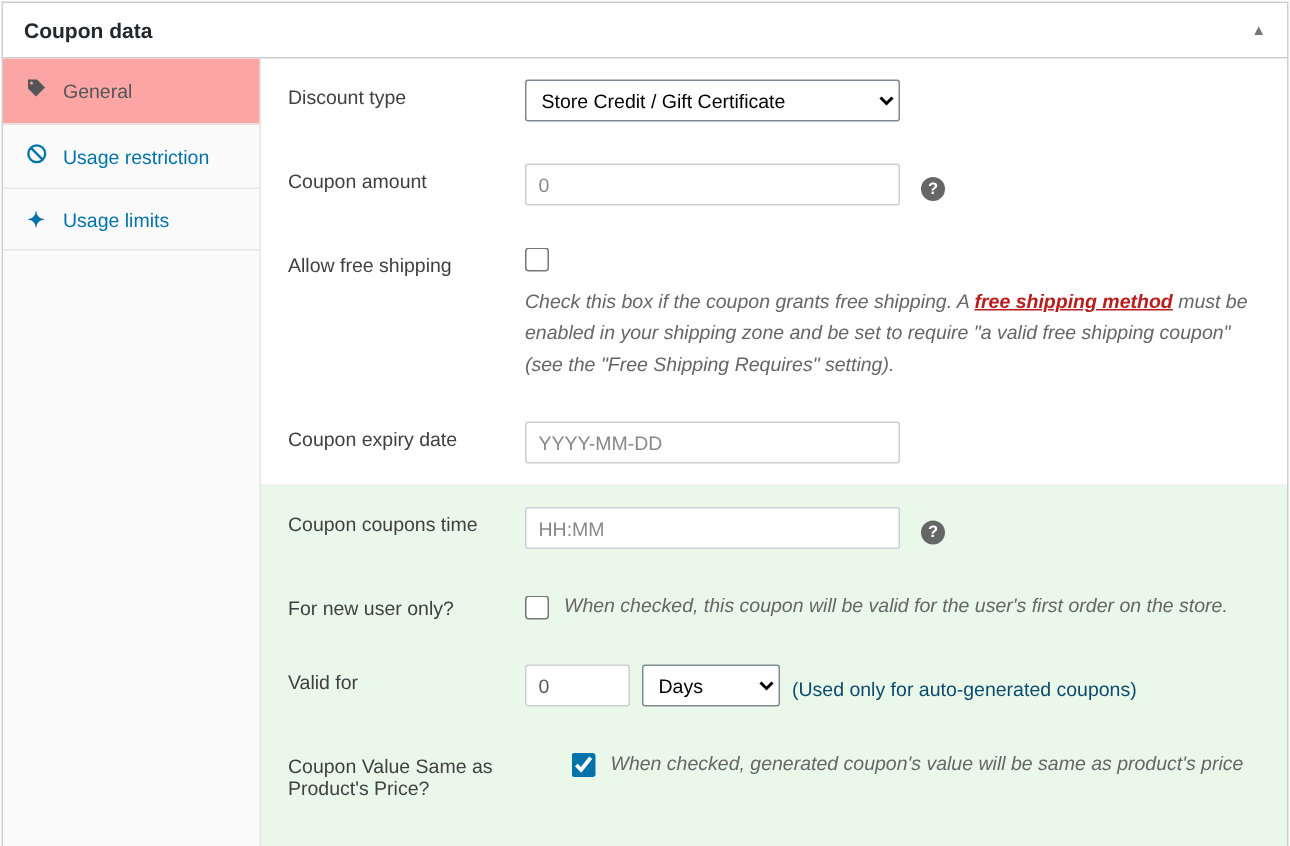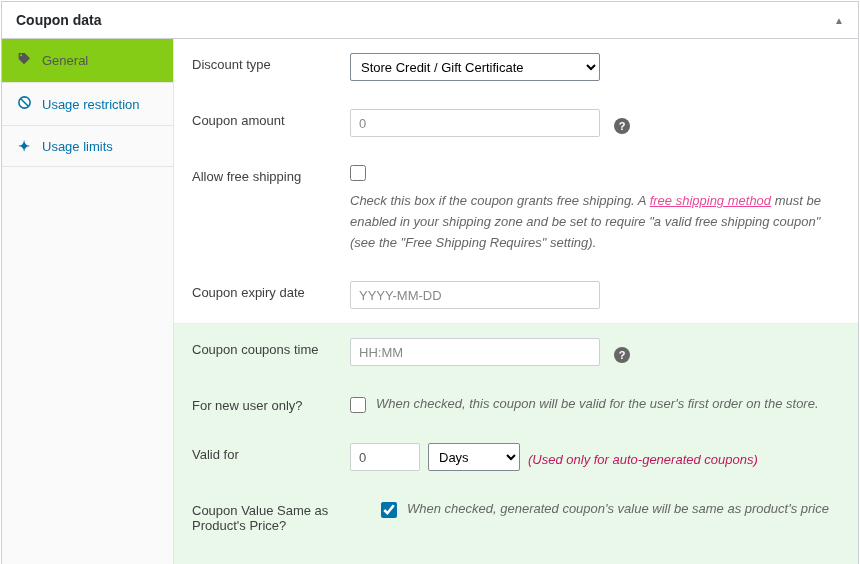--- a/index.html
+++ b/index.html
@@ -43,21 +43,21 @@
     display: flex;
     align-items: center;
     gap: 10px;
     padding: 12px 14px;
     border-bottom: 1px solid #e5e5e5;
     color: #0073aa;
     cursor: pointer;
     font-size: 13px;
   }
   .tab.active {
-    background: #84cc16;
+    background: #fca5a5;
     color: #555;
     font-weight: 400;
   }
   .tab .ico {
     width: 16px;
     text-align: center;
     font-size: 14px;
   }
   .content {
     flex: 1;
@@ -122,22 +122,22 @@
     background: #666; color:#fff; font-size:11px; font-weight:bold;
     display:inline-flex; align-items:center; justify-content:center;
     margin-left: 6px; margin-top:6px;
     cursor: help;
   }
   input[type=checkbox] {
     width: 16px; height: 16px; margin: 0;
     accent-color: #0073aa;
   }
   .cb-wrap { display:flex; align-items:flex-start; gap:10px; }
-  .inline-note { font-style: italic; color:#be185d; font-size:13px; padding-top:5px; }
-  a.link { color:#ec4899; text-decoration: underline; font-style: italic; }
+  .inline-note { color:#0c4a6e; font-size:13px; padding-top:5px; }
+  a.link { color:#b91c1c; text-decoration: underline; font-style: italic; font-weight: bold; }
 </style>
 </head>
 <body>
 
 <div class="panel">
   <div class="panel-header">
     <span>Coupon data</span>
     <span class="toggle">▲</span>
   </div>
   <div class="panel-body">

